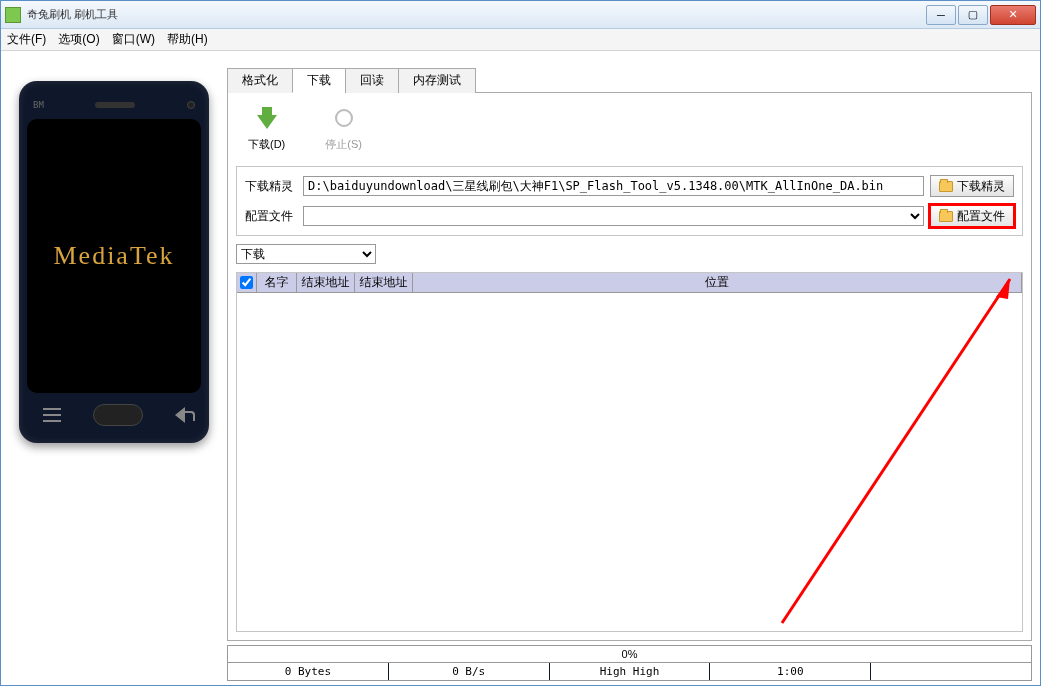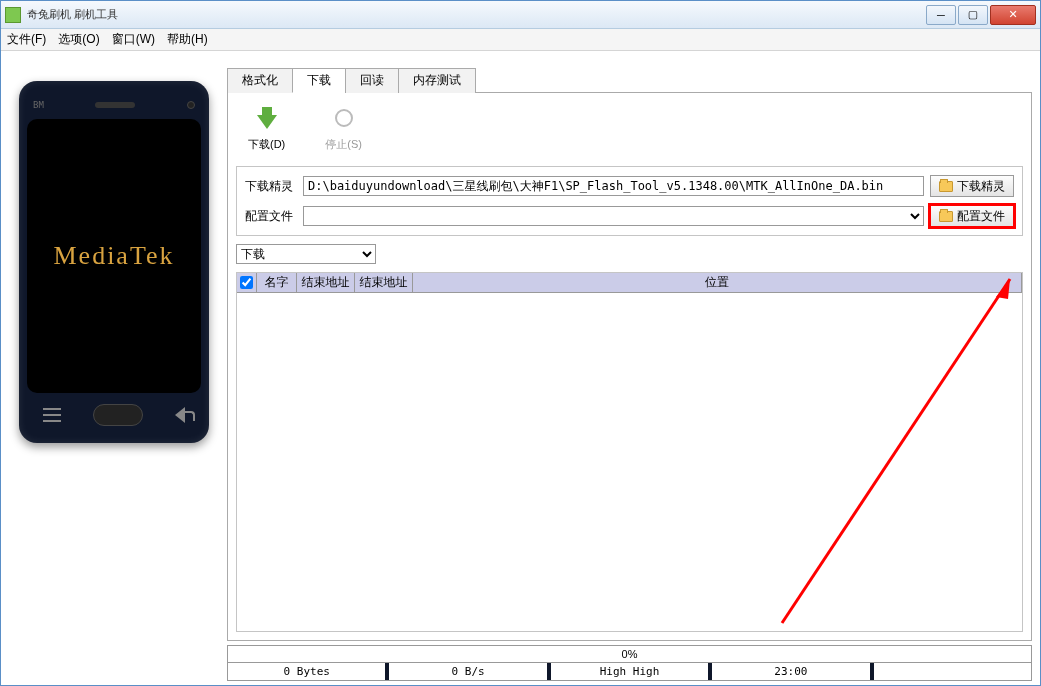--- a/index.html
+++ b/index.html
@@ -67,21 +67,21 @@
   .th.chk { width: 20px; }
   .th.name { width: 40px; }
   .th.addr { width: 58px; }
   .th.loc { flex: 1; text-align: center; }
   
   .red-arrow-svg { position: absolute; top: 0; right: 0; width: 420px; height: 360px; pointer-events: none; }
   
   .status-area { margin-top: 4px; }
   .progress-bar { height: 18px; border: 1px solid #999; background: #fff; display: flex; align-items: center; justify-content: center; font-size: 11px; }
   .status-row { display: flex; border: 1px solid #999; border-top: none; height: 18px; }
-  .status-cell { flex: 1; border-right: 4px solid #0f172a; display: flex; align-items: center; justify-content: center; font-size: 11px; font-family: SimSun, monospace; }
+  .status-cell { flex: 1; border-right: 1px solid #0f172a; display: flex; align-items: center; justify-content: center; font-size: 11px; font-family: SimSun, monospace; }
   .status-cell:last-child { border-right: none; }
 </style>
 </head>
 <body>
 
 <div class="window">
 
   <div class="titlebar">
     <div class="titlebar-icon"></div>
     <div class="titlebar-text">奇兔刷机 刷机工具</div>
@@ -193,20 +193,20 @@
       </div>
 
       <div class="status-area">
         <div class="progress-bar">
           <span>0%</span>
         </div>
         <div class="status-row">
           <div class="status-cell">0 Bytes</div>
           <div class="status-cell">0 B/s</div>
           <div class="status-cell">High High</div>
-          <div class="status-cell">23:00</div>
+          <div class="status-cell">1:00</div>
           <div class="status-cell"></div>
         </div>
       </div>
 
     </div>
   </div>
 </div>
 
 </body></html>

